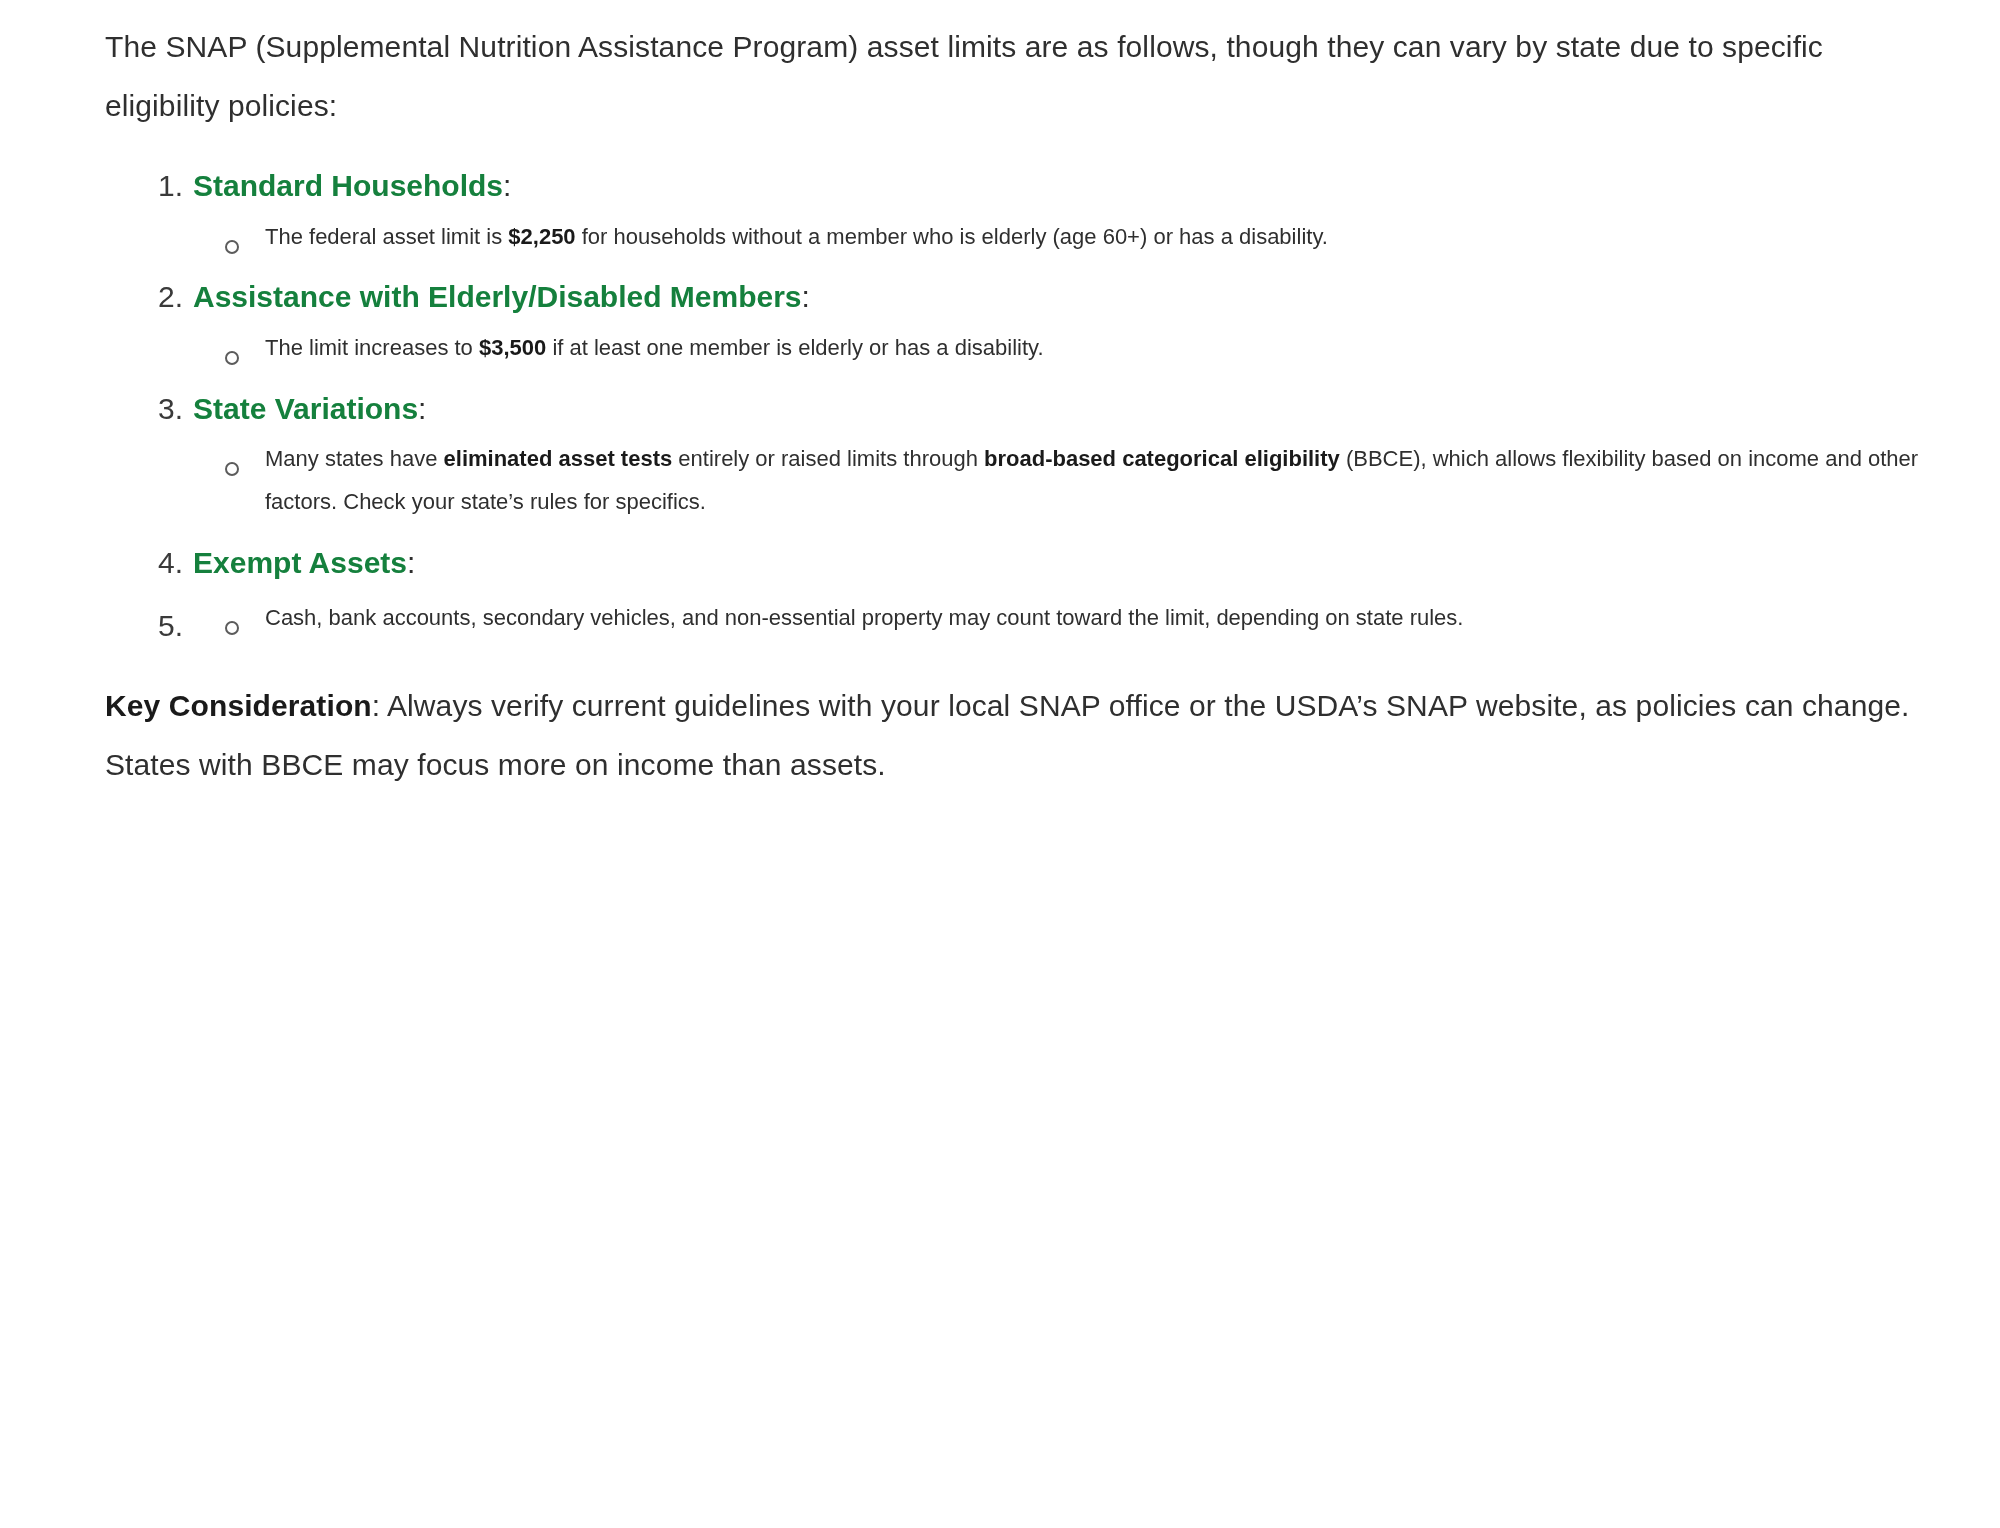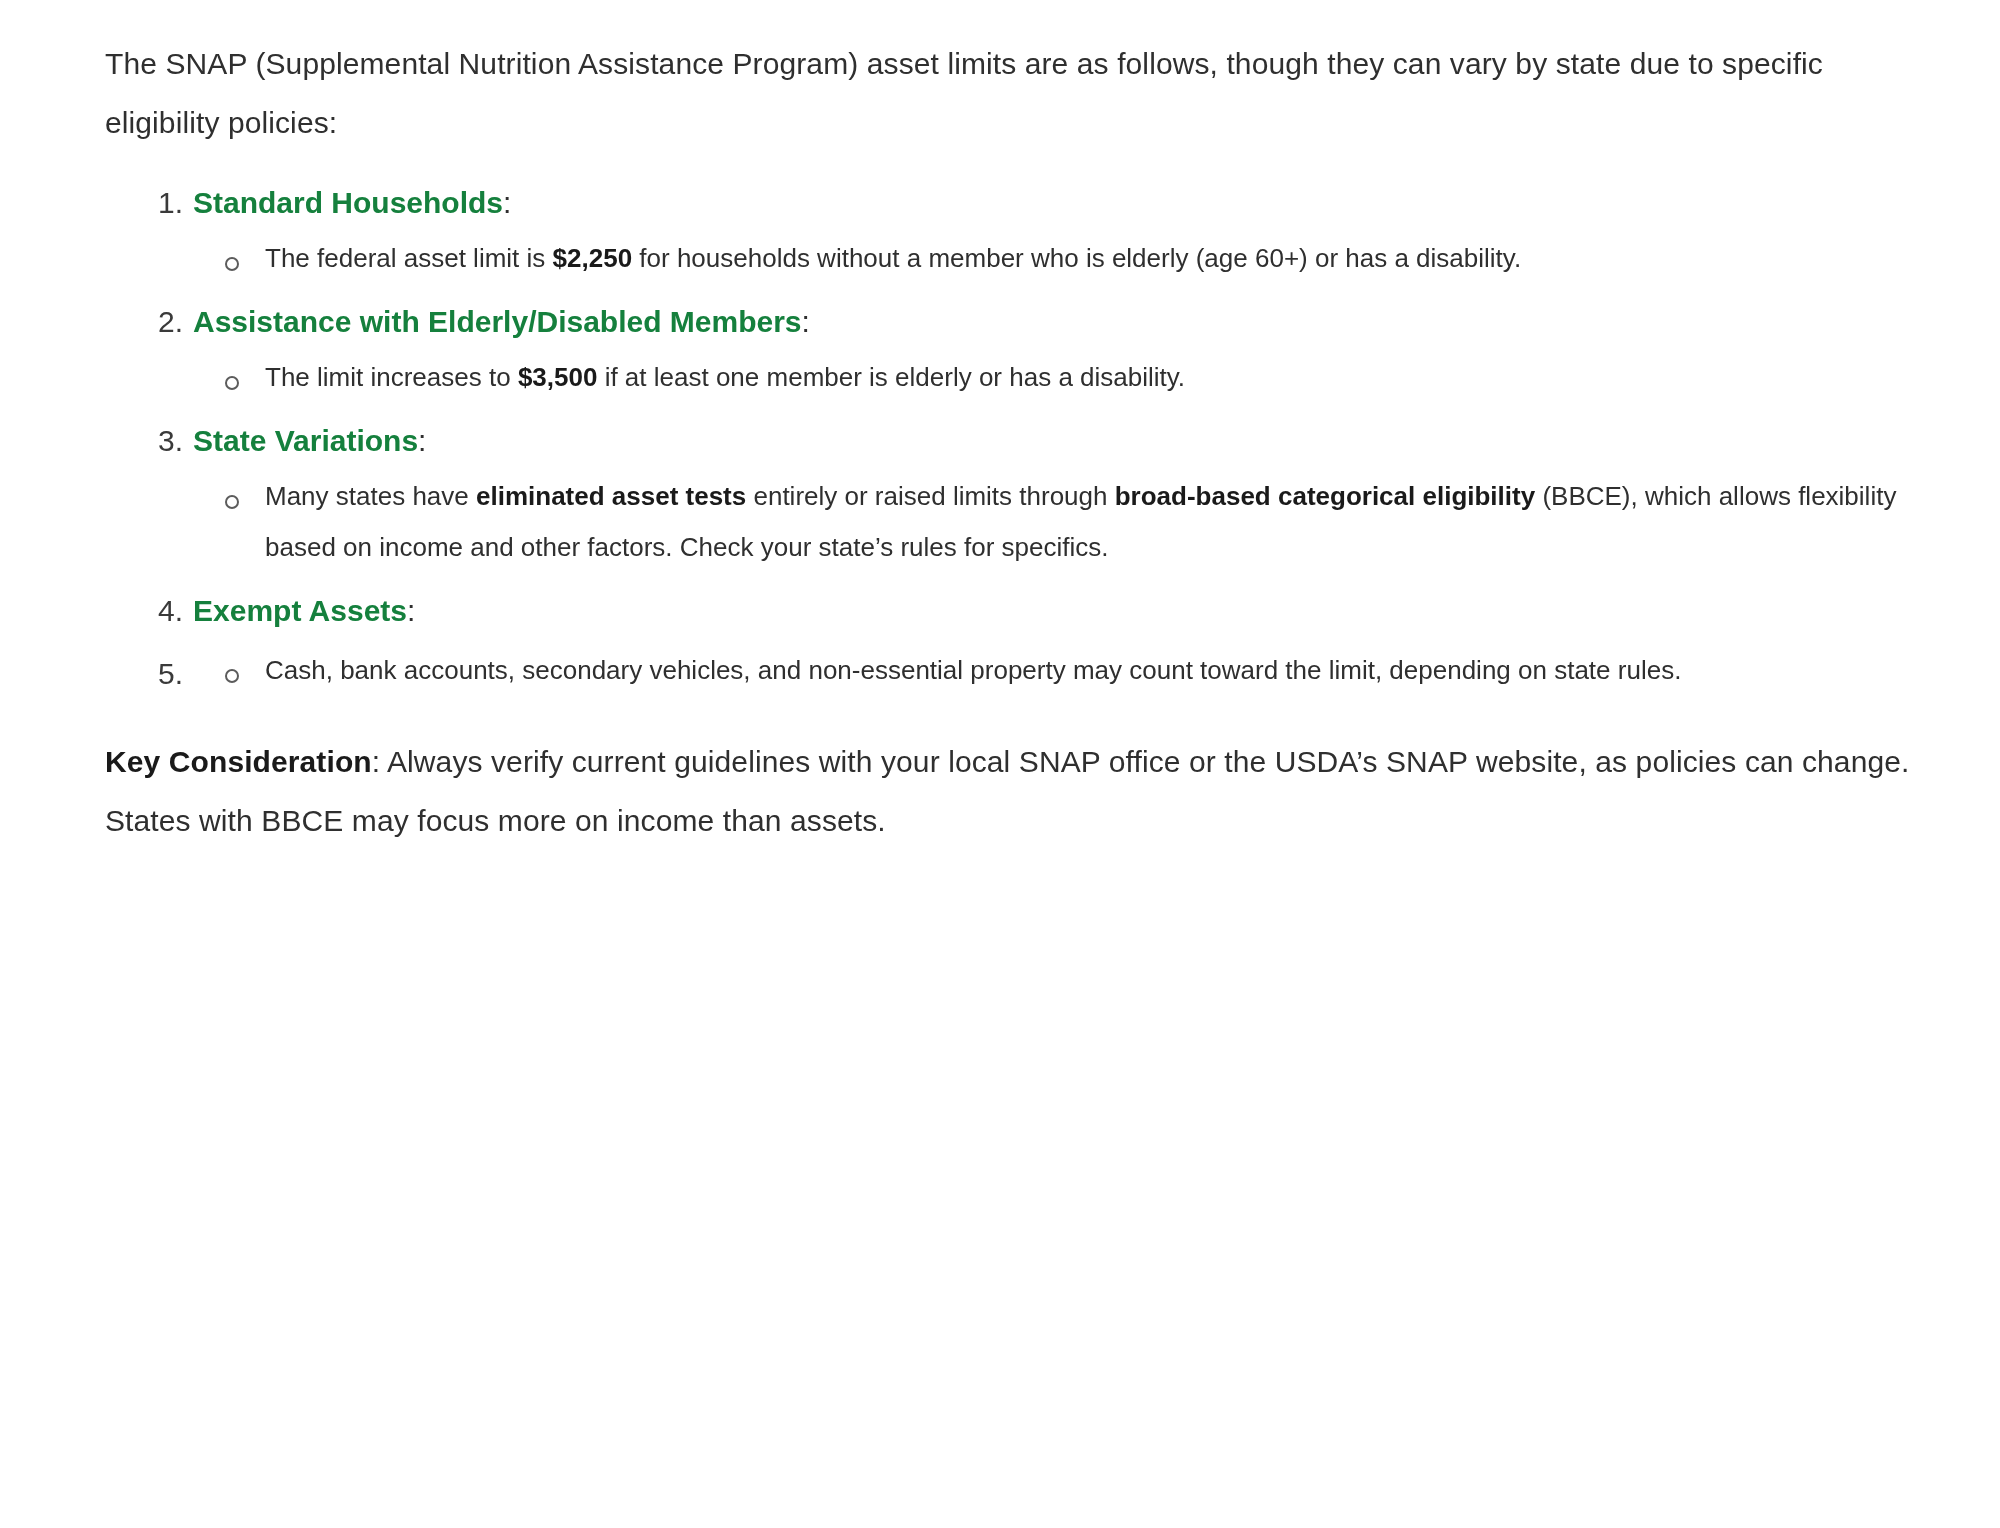--- a/index.html
+++ b/index.html
@@ -11,21 +11,21 @@
     width: 2000px;
     min-height: 1528px;
     font-family: "Liberation Sans", sans-serif;
     color: #2c2c2c;
     -webkit-font-smoothing: antialiased;
   }
   .page {
     box-sizing: border-box;
     width: 2000px;
     min-height: 1528px;
-    padding: 35px 70px 20px 105px;
+    padding: 18px 70px 20px 105px;
     background: #ffffff;
   }
   .para {
     font-size: 30px;
     line-height: 1.95;
     color: #2f2f2f;
     margin: 0 0 18px 0;
     max-width: 1830px;
     letter-spacing: 0.1px;
   }
@@ -72,21 +72,21 @@
     position: absolute;
     left: 32px;
     top: 24px;
     width: 14px;
     height: 14px;
     border: 2px solid #5c5c5c;
     border-radius: 50%;
     box-sizing: border-box;
   }
   .sub-text {
-    font-size: 26px;
+    font-size: 22px;
     line-height: 1.95;
     color: #2f2f2f;
     max-width: 1760px;
   }
   .sub-text b, .para b {
     font-weight: bold;
     color: #1a1a1a;
   }
   .bottom-note {
     margin-top: 38px;

